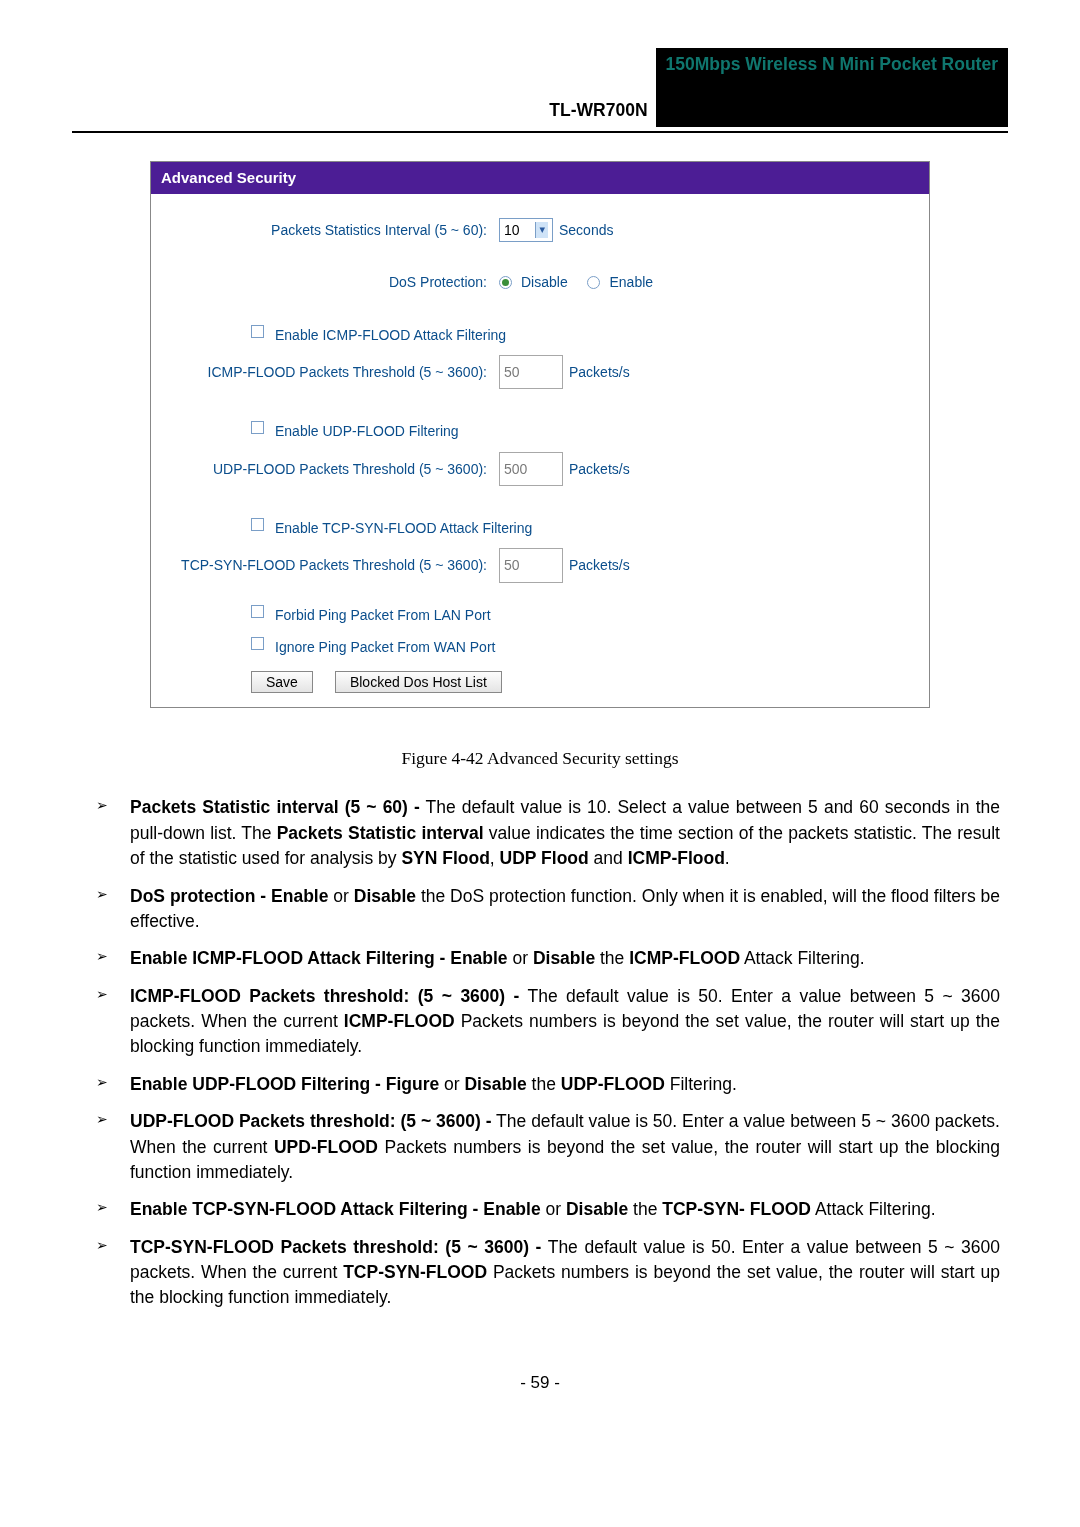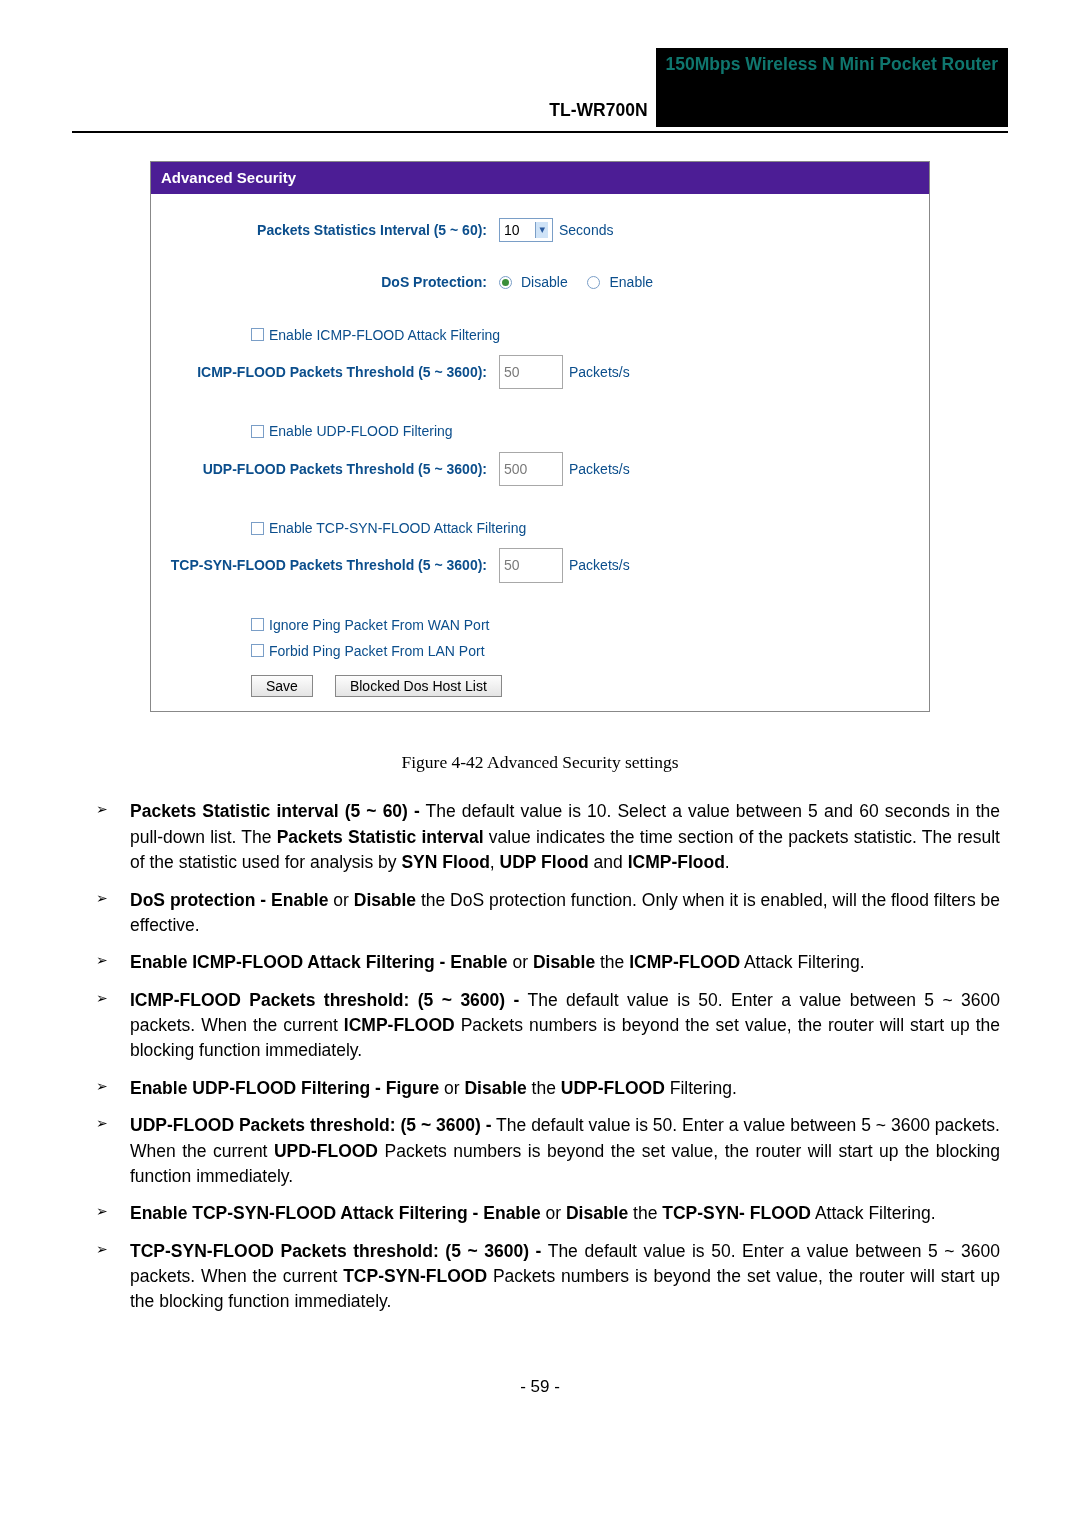--- a/index.html
+++ b/index.html
@@ -63,39 +63,40 @@
     align-items: center;
     margin: 10px 0;
   }
   .form-label-col {
     width: 330px;
     text-align: right;
     padding-right: 12px;
     color: #0b4e8c;
     font-size: 14px;
   }
-  .bold-label { font-weight: bold; }
+  .bold-label { font-weight: normal; }
   .form-input-col {
     display: flex;
     align-items: center;
     gap: 6px;
     color: #0b4e8c;
   }
   .chk-row {
     display: flex;
     align-items: center;
     margin: 12px 0 6px 0;
     color: #0b4e8c;
   }
   .chk-row .form-label-col {
     text-align: left;
     padding-left: 82px;
     width: auto;
     display: flex;
-    align-items: center;
+    align-items: flex-start;
+    gap: 6px;
   }
   .select-box {
     border: 1px solid #7a9ec7;
     background: #fff;
     padding: 1px 4px;
     display: inline-flex;
     align-items: center;
     gap: 6px;
     min-width: 54px;
     justify-content: space-between;
@@ -270,30 +271,30 @@
     <div class="form-row">
       <div class="form-label-col bold-label">TCP-SYN-FLOOD Packets Threshold (5 ~ 3600):</div>
       <div class="form-input-col">
         <span class="text-input disabled-input">50</span>
         <span>Packets/s</span>
       </div>
     </div>
 
     <div class="section-gap"></div>
 
+    <div class="chk-row" style="margin-top:2px;">
+      <div class="form-label-col">
+        <span class="checkbox-box"></span>
+        <span>Forbid Ping Packet From LAN Port</span>
+      </div>
+    </div>
     <div class="chk-row">
       <div class="form-label-col">
         <span class="checkbox-box"></span>
         <span>Ignore Ping Packet From WAN Port</span>
-      </div>
-    </div>
-    <div class="chk-row" style="margin-top:2px;">
-      <div class="form-label-col">
-        <span class="checkbox-box"></span>
-        <span>Forbid Ping Packet From LAN Port</span>
       </div>
     </div>
 
     <div class="btn-row">
       <button class="btn">Save</button>
       <button class="btn">Blocked Dos Host List</button>
     </div>
 
   </div>
 </div>

